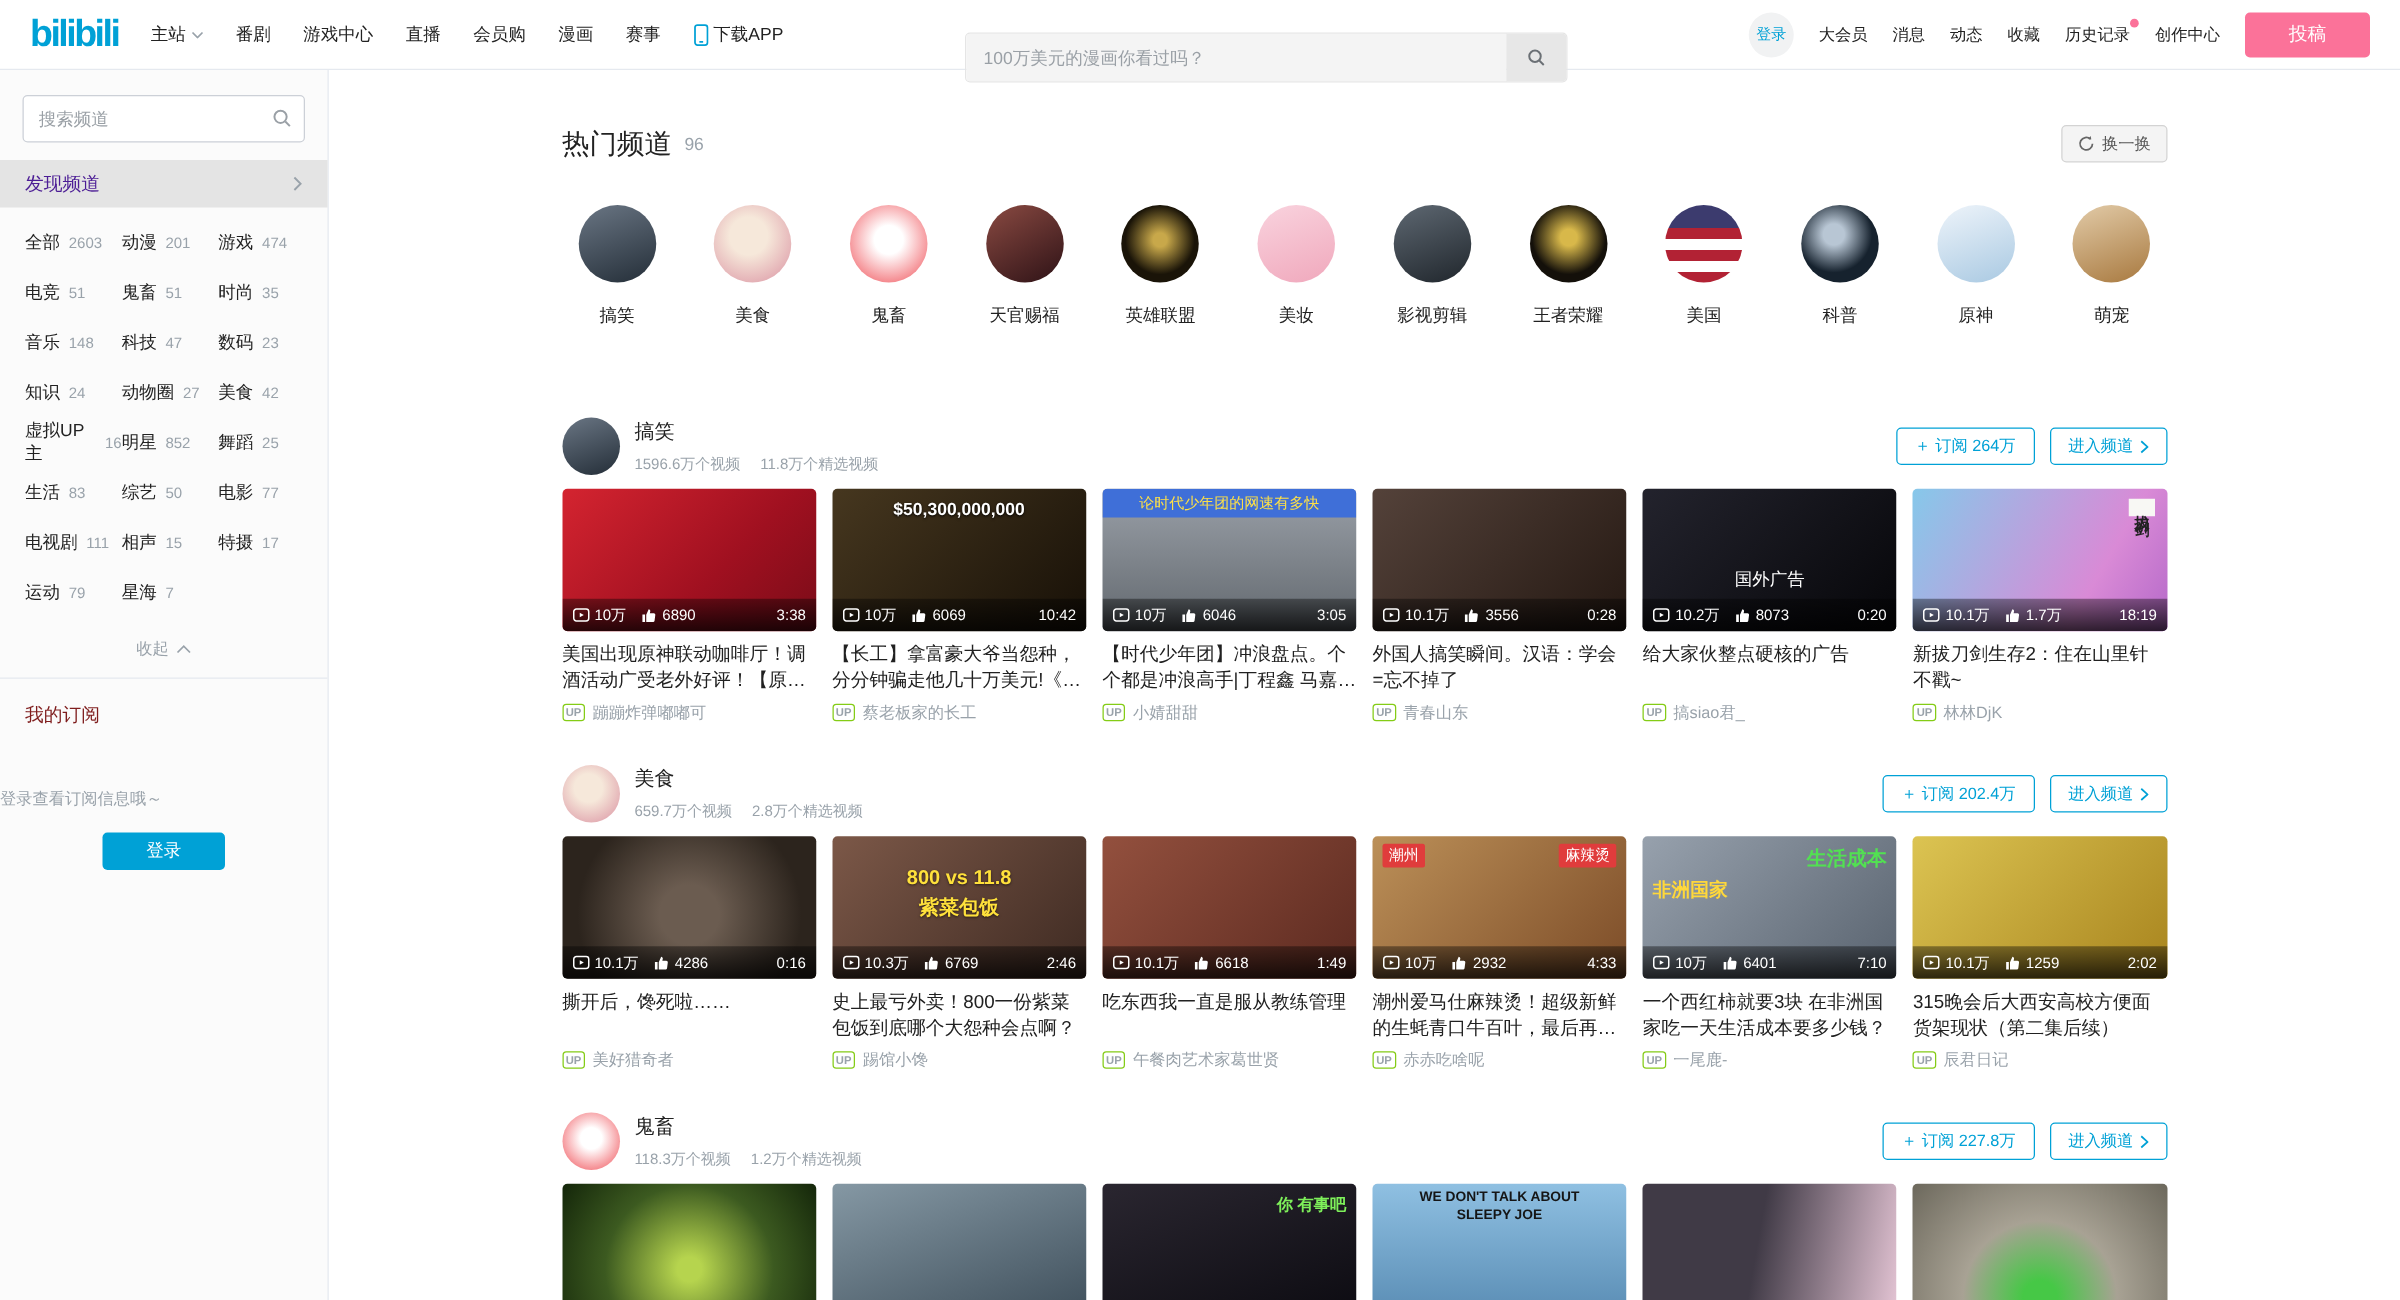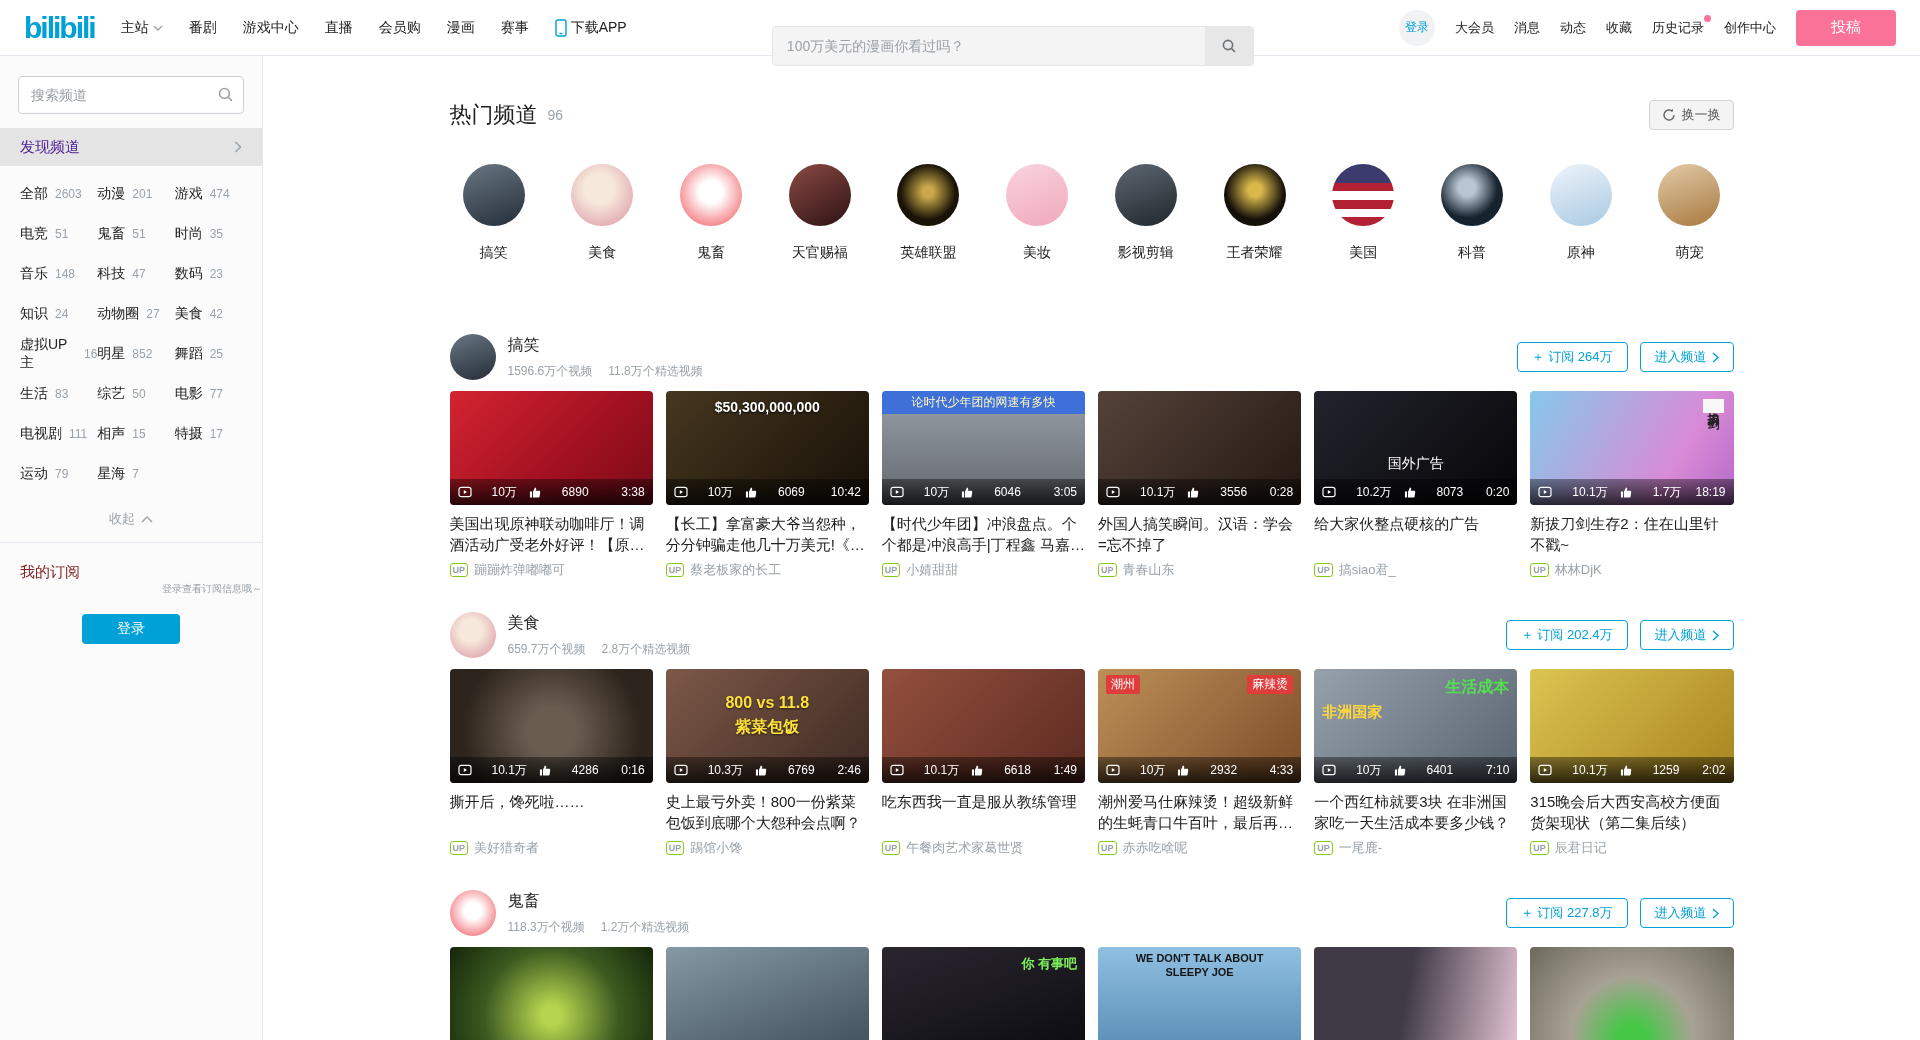--- a/index.html
+++ b/index.html
@@ -45,21 +45,21 @@
     padding:0 20px; font-size:15px; color:#4c1d95; cursor:pointer; }
   .discover-band svg { margin-left:auto; }
   .cat-grid { display:grid; grid-template-columns:1fr 1fr 1fr; padding:8px 10px 0 20px; }
   .cat { height:40px; display:flex; align-items:center; cursor:pointer; }
   .cat-label { font-size:14px; color:#222; }
   .cat-count { font-size:12px; color:#99a2aa; margin-left:7px; }
   .collapse-row { display:flex; align-items:center; justify-content:center; gap:6px;
     color:#99a2aa; font-size:13px; margin:16px 0 14px; cursor:pointer; }
   .side-divider { border:none; border-top:1px solid #e5e9ef; }
   .my-subs { padding:20px 20px 0; font-size:15px; color:#7f1d1d; }
-  .subs-hint { text-align:right; color:#99a2aa; font-size:10px; }
+  .subs-hint { text-align:left; color:#99a2aa; font-size:13px; margin-top:48px; }
   .side-login-btn { display:block; margin:18px auto 0; width:98px; height:30px;
     background:#00a1d6; color:#fff; border:none; border-radius:4px; font-size:14px;
     cursor:pointer; font-family:inherit; }
 
   
   .main { margin-left:263px; height:984px; overflow:hidden; }
   .container { width:1284px; margin:0 auto; padding-top:44px; }
   .hot-head { display:flex; align-items:center; }
   .hot-title { font-size:22px; font-weight:400; color:#222; }
   .hot-count { font-size:14px; color:#99a2aa; margin-left:10px; }
@@ -84,21 +84,21 @@
     border:1px solid #00a1d6; color:#00a1d6; border-radius:4px; padding:5px 14px;
     font-size:13px; cursor:pointer; font-family:inherit; white-space:nowrap; }
 
   .cards { margin-top:11px; display:grid; grid-template-columns:repeat(6,1fr); gap:13px; }
   .card { cursor:pointer; }
   .thumb { position:relative; height:114px; border-radius:4px; overflow:hidden; background:#ddd; }
   .overlay-text { position:absolute; font-size:12px; white-space:pre-line; pointer-events:none; }
   .thumb-bar { position:absolute; left:0; right:0; bottom:0; height:26px;
     background:linear-gradient(to top, rgba(0,0,0,.78), rgba(0,0,0,.38));
     display:flex; align-items:center; padding:0 8px; color:#fff; font-size:12px; }
-  .tstat { display:flex; align-items:center; gap:20px; }
+  .tstat { display:flex; align-items:center; gap:4px; }
   .tstat + .tstat { margin-left:12px; }
   .tdur { margin-left:auto; }
   .vtitle { margin-top:8px; font-size:15px; line-height:21px; height:42px; color:#212121;
     overflow:hidden; display:-webkit-box; -webkit-line-clamp:2; -webkit-box-orient:vertical; }
   .vup { margin-top:6px; display:flex; align-items:center; gap:6px; color:#99a2aa; font-size:13px; }
   .up-badge { border:1px solid #84cc16; border-radius:3px; font-size:9px; font-weight:700;
     line-height:12px; padding:0 2px; }
 </style>
 </head>
 <body>
@@ -405,21 +405,21 @@
             </div>
           </div>
           <div class="vtitle">【长工】拿富豪大爷当怨种，分分钟骗走他几十万美元!《上载…</div>
           <div class="vup">
               <span class="up-badge">UP</span>
               <span>蔡老板家的长工</span>
             </div>
         </div>
         <div class="card">
           <div class="thumb" style="background:linear-gradient(180deg,#9aa0a8,#62686e)">
-            <div class="overlay-text" style="top:0;left:0;right:0;background:#3f6fd8;color:#fef9c3;text-align:center;padding:3px 0;font-size:12px">论时代少年团的网速有多快</div>
+            <div class="overlay-text" style="top:0;left:0;right:0;background:#3f6fd8;color:#fde047;text-align:center;padding:3px 0;font-size:12px">论时代少年团的网速有多快</div>
             <div class="thumb-bar">
               <span class="tstat">
                   <svg width="14" height="12" viewBox="0 0 16 14">
                     <rect x="1" y="1.5" width="14" height="11" rx="2.5" fill="none" stroke="#fff" stroke-width="1.4"></rect>
                     <path d="M6.6 4.8v4.4L10.4 7z" fill="#fff"></path>
                   </svg>
                   <span>10万</span>
                 </span>
               <span class="tstat">
                   <svg width="13" height="13" viewBox="0 0 14 14">

